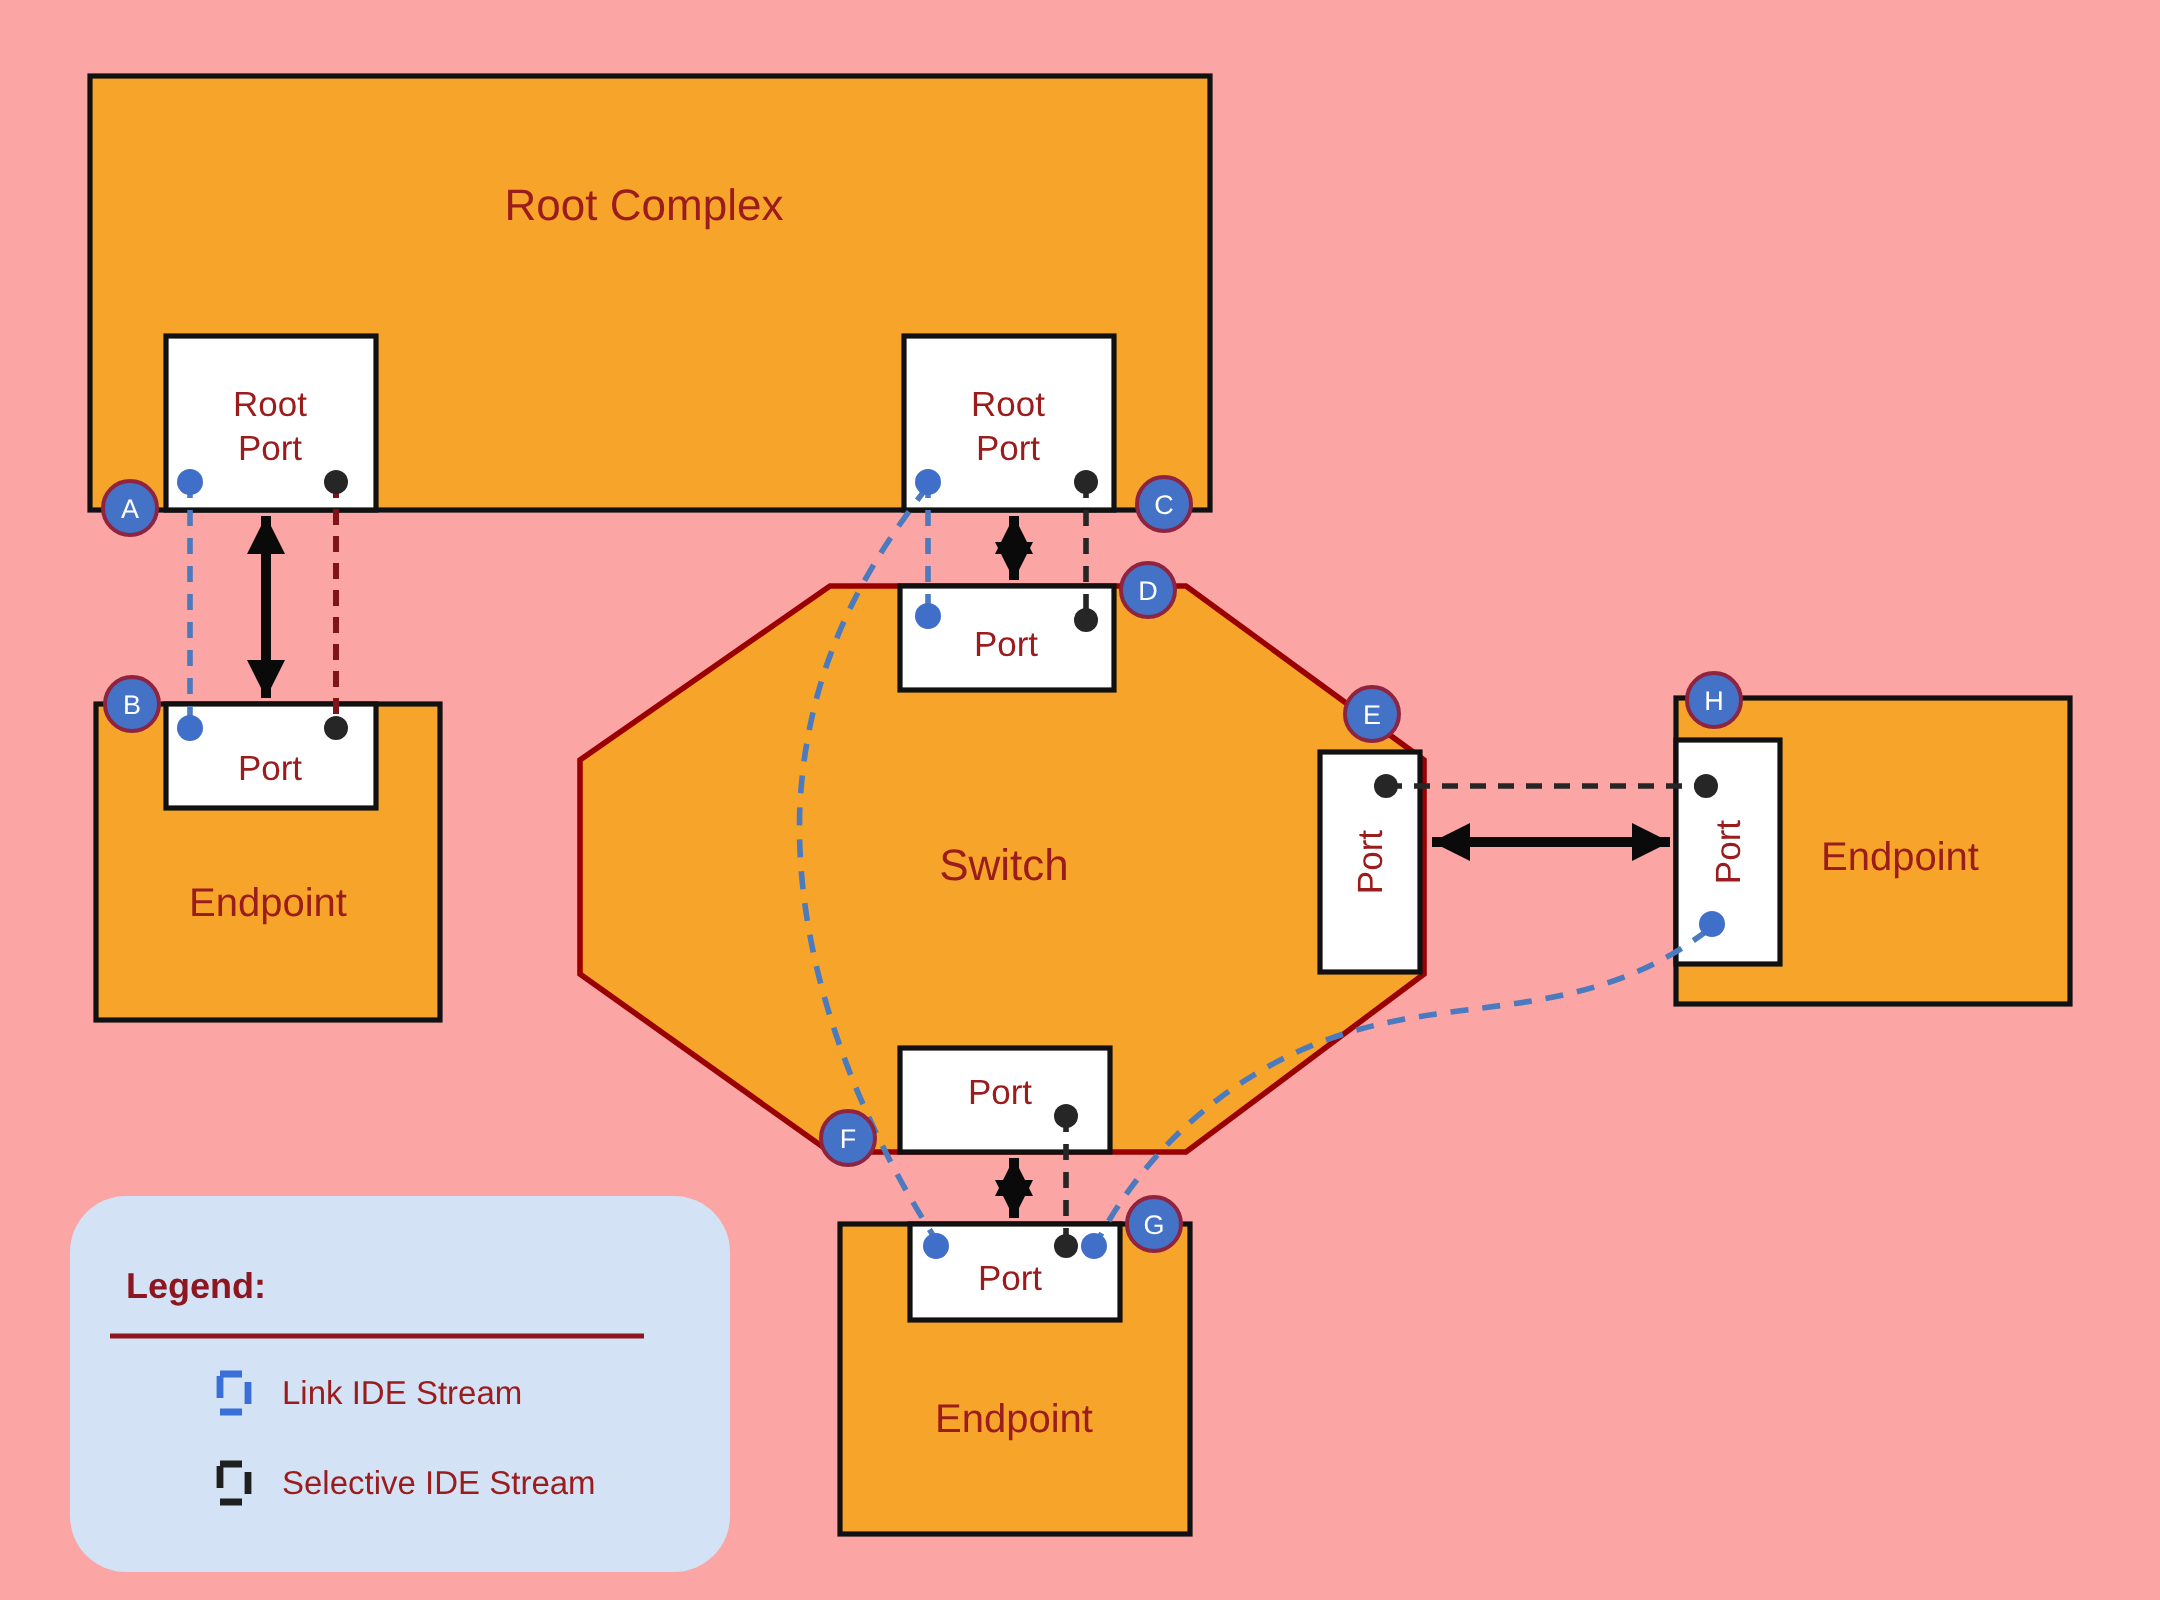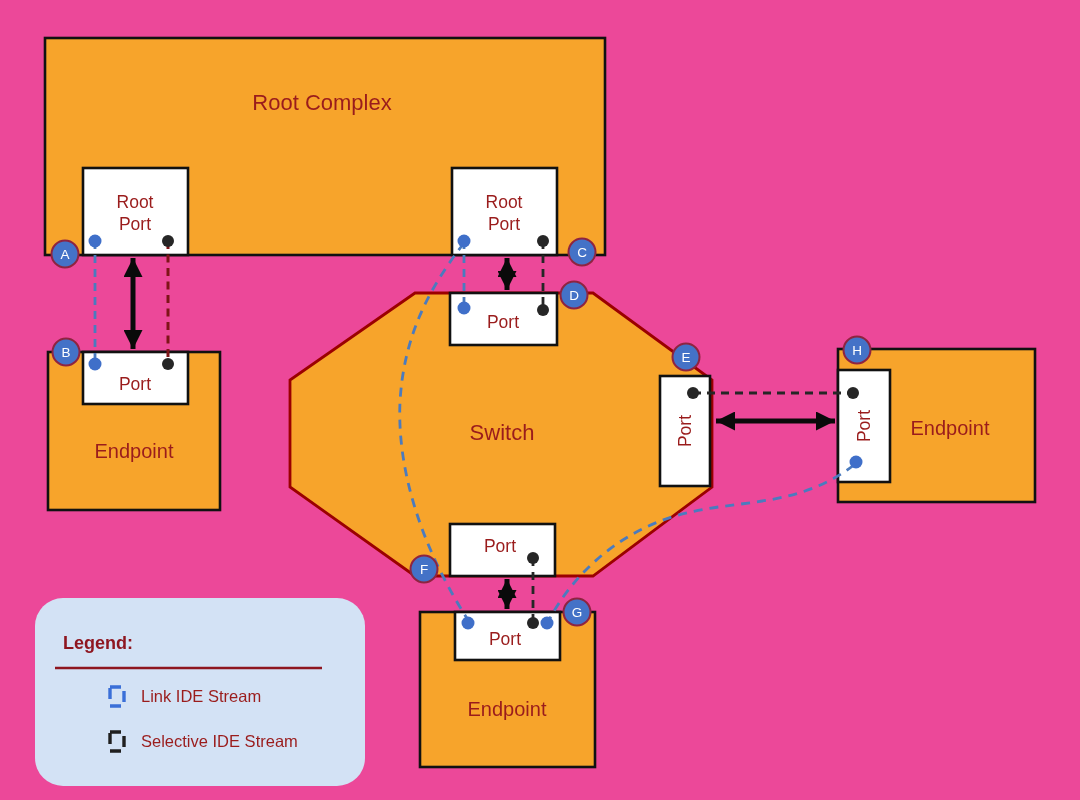--- a/index.html
+++ b/index.html
@@ -1,19 +1,19 @@
 <!DOCTYPE html>
 <html><head>
 <meta charset="utf-8">
 <style>
   html,body{margin:0;padding:0;background:#ffffff;}
   .stage{
     position:relative;
     width:1080px;height:800px;
-    background:#ec4899;
+    background:#fca5a5;
     font-family:"Liberation Sans", sans-serif;
     overflow:hidden;
   }
   svg text{font-family:"Liberation Sans", sans-serif;}
   .node-label{fill:#9A1C1C;}
   .port-label{fill:#9A1C1C;}
   .marker-letter{fill:#ffffff;}
   .legend-title{fill:#8E1620;font-weight:600;}
   .legend-label{fill:#9A1C1C;}
 </style>

